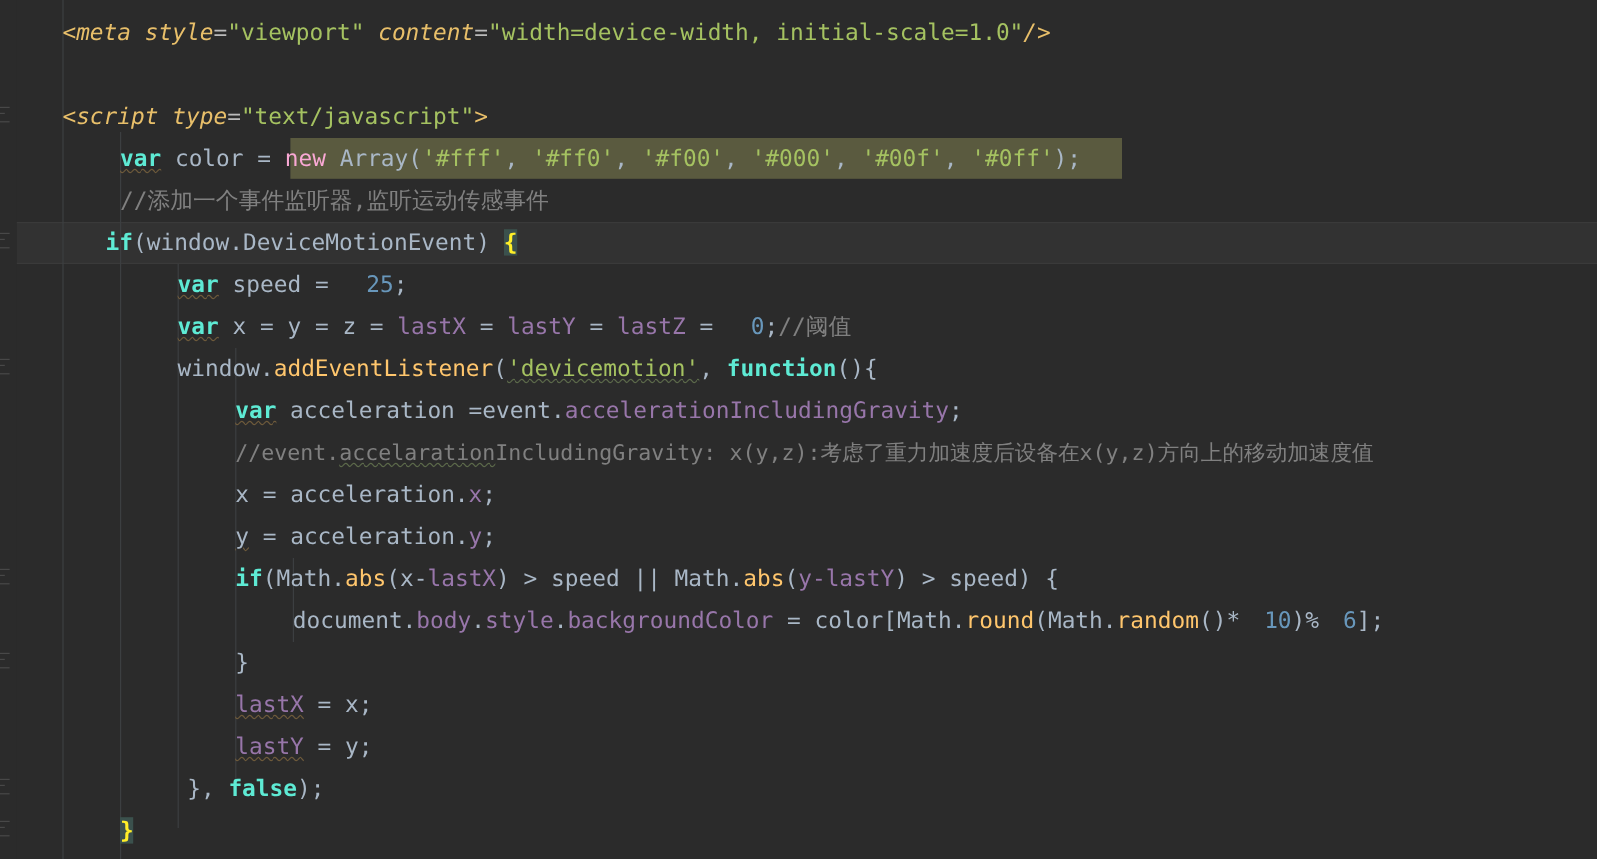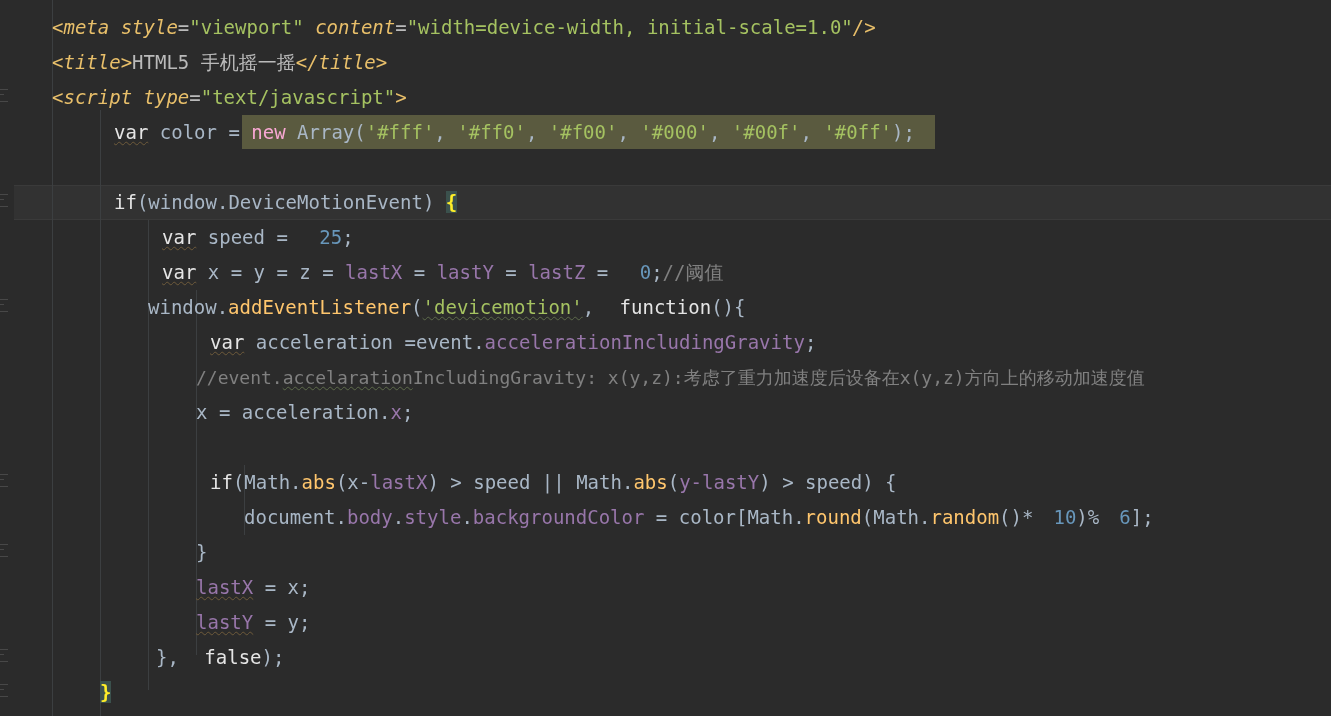--- a/index.html
+++ b/index.html
@@ -93,21 +93,21 @@
     letter-spacing: 0px;
     color: #a9b7c6;
   }
   .line > span { white-space: pre; }
 
   
   .tag        { color: #e8bf6a; font-style: italic; }
   .attr       { color: #bababa; }
   .str        { color: #a5c261; }
   .punct      { color: #a9b7c6; }
-  .kw         { color: #e5e5e5; font-weight: normal; padding-left: 14px; }
+  .kw         { color: #5eead4; font-weight: bold; }
   .kw-plain   { color: #f9a8d4; }
   .ident      { color: #a9b7c6; }
   .prop       { color: #9876aa; }
   .func       { color: #ffc66d; }
   .num        { color: #6897bb; margin-left: 20px; }
   .comment    { color: #808080; }
   .op         { color: #a9b7c6; }
   .plain-text { color: #bababa; }
 
   
@@ -162,41 +162,42 @@
     <div class="fold-marker" style="top:474px;"></div>
     <div class="fold-marker" style="top:544px;"></div>
     <div class="fold-marker" style="top:649px;"></div>
     <div class="fold-marker" style="top:684px;"></div>
   </div>
 
   <div class="code-layer">
 
     <div class="line" style="top:10px;left:52px;"><span class="tag">&lt;meta </span><span class="tag">style</span><span class="attr">=</span><span class="str">"viewport"</span><span class="attr"> </span><span class="tag">content</span><span class="attr">=</span><span class="str">"width=device-width, initial-scale=1.0"</span><span class="tag">/&gt;</span></div>
 
-    <div class="line" style="top:45px;left:52px;"><span class="tag">&lt;title&gt;</span><span class="plain-text">HTML5 手机摇一摇</span><span class="tag">&lt;/title&gt;</span></div>
 
     <div class="line" style="top:80px;left:52px;"><span class="tag">&lt;script </span><span class="tag">type</span><span class="attr">=</span><span class="str">"text/javascript"</span><span class="tag">&gt;</span></div>
 
     <div class="line" style="top:115px;left:100px;"><span class="kw squiggle">var</span><span class="ident"> color </span><span class="op">= </span><span class="kw-plain">new</span><span class="ident"> Array</span><span class="punct">(</span><span class="str">'#fff'</span><span class="punct">, </span><span class="str">'#ff0'</span><span class="punct">, </span><span class="str">'#f00'</span><span class="punct">, </span><span class="str">'#000'</span><span class="punct">, </span><span class="str">'#00f'</span><span class="punct">, </span><span class="str">'#0ff'</span><span class="punct">);</span></div>
 
-
-    <div class="line" style="top:185px;left:100px;"><span class="kw">if</span><span class="punct">(</span><span class="ident">window.</span><span class="ident">DeviceMotionEvent</span><span class="punct">) </span><span class="brace-hl">{</span></div>
+    <div class="line" style="top:150px;left:100px;"><span class="comment">//添加一个事件监听器,监听运动传感事件</span></div>
+
+    <div class="line" style="top:185px;left:88px;"><span class="kw">if</span><span class="punct">(</span><span class="ident">window.</span><span class="ident">DeviceMotionEvent</span><span class="punct">) </span><span class="brace-hl">{</span></div>
 
     <div class="line" style="top:220px;left:148px;"><span class="kw squiggle">var</span><span class="ident"> speed </span><span class="op">= </span><span class="num">25</span><span class="punct">;</span></div>
 
     <div class="line" style="top:255px;left:148px;"><span class="kw squiggle">var</span><span class="ident"> x </span><span class="op">= </span><span class="ident">y </span><span class="op">= </span><span class="ident">z </span><span class="op">= </span><span class="prop">lastX</span><span class="op"> = </span><span class="prop">lastY</span><span class="op"> = </span><span class="prop">lastZ</span><span class="op"> = </span><span class="num">0</span><span class="punct">;</span><span class="comment">//阈值</span></div>
 
     <div class="line" style="top:325px;left:196px;"><span class="kw squiggle">var</span><span class="ident"> acceleration </span><span class="op">=</span><span class="ident">event.</span><span class="prop">accelerationIncludingGravity</span><span class="punct">;</span></div>
 
     <div class="line" style="top:290px;left:148px;"><span class="ident">window.</span><span class="func">addEventListener</span><span class="punct">(</span><span class="str squiggle-green">'devicemotion'</span><span class="punct">, </span><span class="kw">function</span><span class="punct">(){</span></div>
 
     <div class="line" style="top:360px;left:196px;font-size:18px;"><span class="comment">//event.</span><span class="comment squiggle-green">accelaration</span><span class="comment">IncludingGravity: x(y,z):考虑了重力加速度后设备在x(y,z)方向上的移动加速度值</span></div>
 
     <div class="line" style="top:395px;left:196px;"><span class="ident">x </span><span class="op">= </span><span class="ident">acceleration.</span><span class="prop">x</span><span class="punct">;</span></div>
 
+    <div class="line" style="top:430px;left:196px;"><span class="ident squiggle">y</span><span class="ident"> </span><span class="op">= </span><span class="ident">acceleration.</span><span class="prop">y</span><span class="punct">;</span></div>
 
     <div class="line" style="top:465px;left:196px;"><span class="kw">if</span><span class="punct">(</span><span class="ident">Math.</span><span class="func">abs</span><span class="punct">(</span><span class="ident">x-</span><span class="prop">lastX</span><span class="punct">) </span><span class="op">&gt; </span><span class="ident">speed </span><span class="op">|| </span><span class="ident">Math.</span><span class="func">abs</span><span class="punct">(</span><span class="prop">y-lastY</span><span class="punct">) </span><span class="op">&gt; </span><span class="ident">speed</span><span class="punct">) {</span></div>
 
     <div class="line" style="top:500px;left:244px;"><span class="ident">document.</span><span class="prop">body</span><span class="punct">.</span><span class="prop">style</span><span class="punct">.</span><span class="prop">backgroundColor</span><span class="op"> = </span><span class="ident">color</span><span class="punct">[</span><span class="ident">Math.</span><span class="func">round</span><span class="punct">(</span><span class="ident">Math.</span><span class="func">random</span><span class="punct">()</span><span class="op">*</span><span class="num">10</span><span class="punct">)</span><span class="op">%</span><span class="num">6</span><span class="punct">];</span></div>
 
     <div class="line" style="top:535px;left:196px;"><span class="punct">}</span></div>
 
     <div class="line" style="top:570px;left:196px;"><span class="prop squiggle">lastX</span><span class="op"> = </span><span class="ident">x</span><span class="punct">;</span></div>
 
     <div class="line" style="top:605px;left:196px;"><span class="prop squiggle">lastY</span><span class="op"> = </span><span class="ident">y</span><span class="punct">;</span></div>

